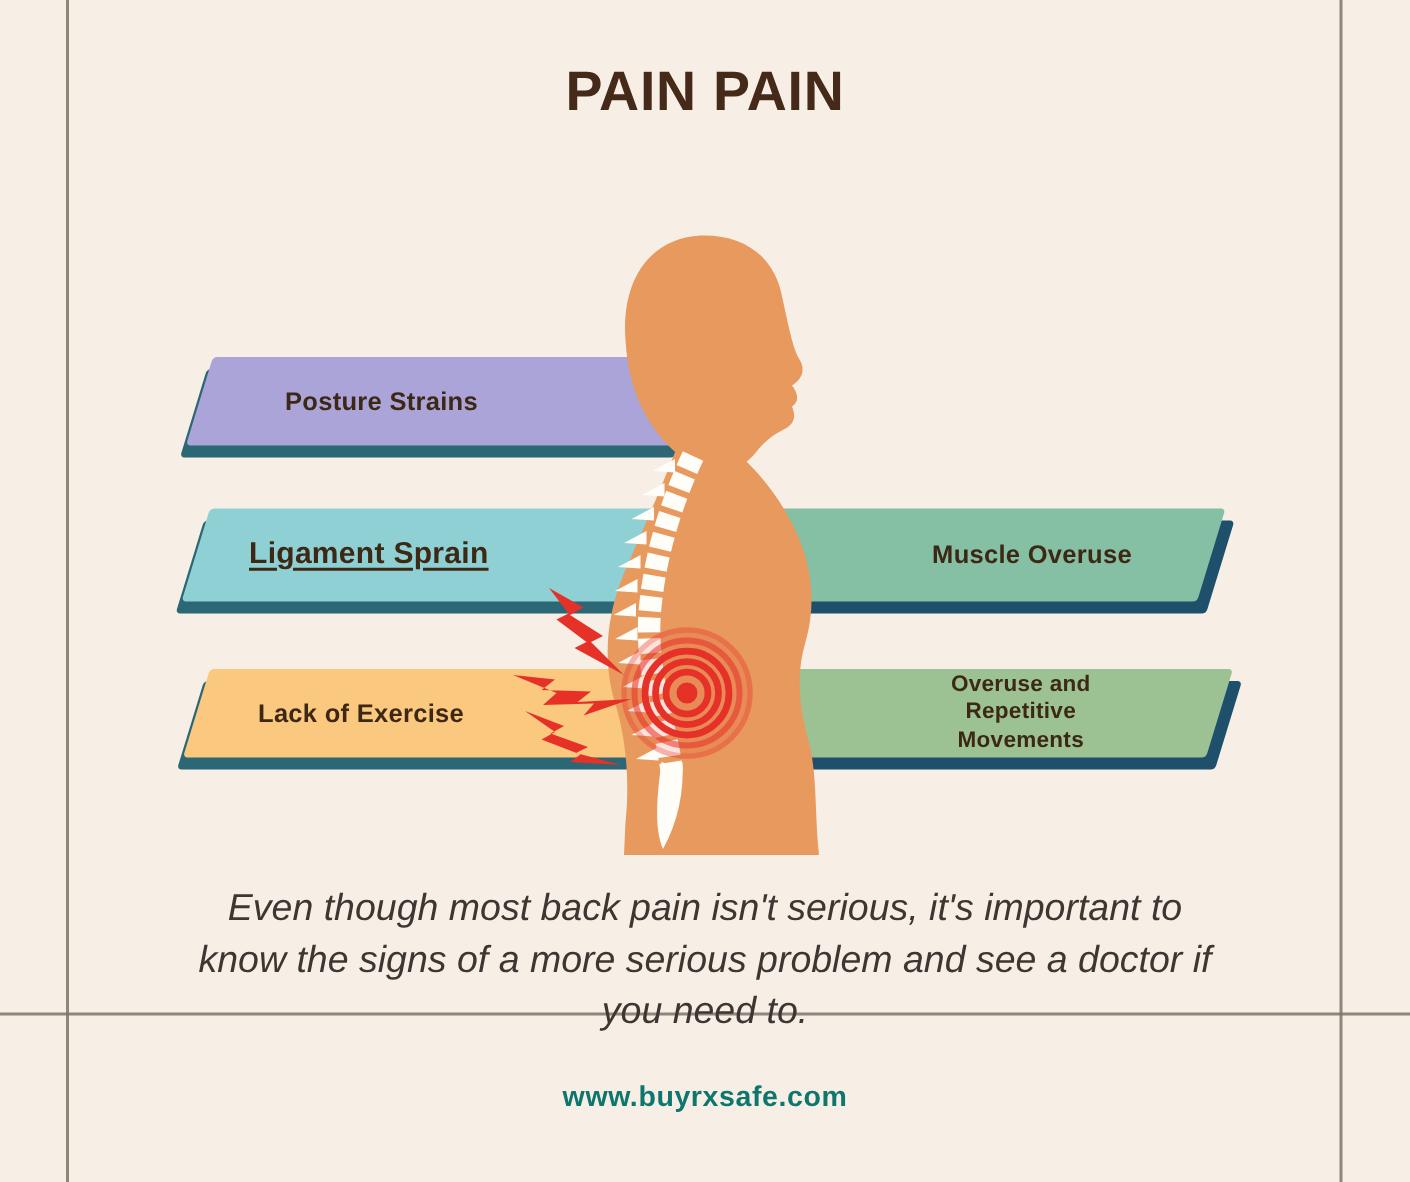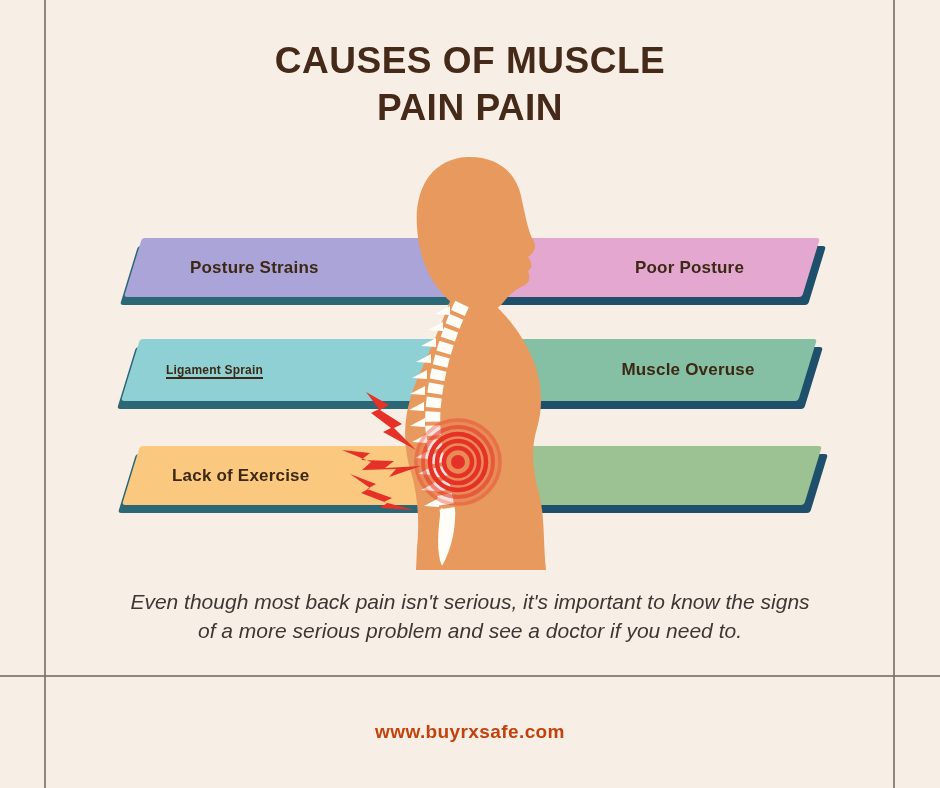--- a/index.html
+++ b/index.html
@@ -34,71 +34,65 @@
 
   #b-strains{left:142px;top:238px;width:330px;height:59px;}
   #b-strains .fill{background:#aaa4d8;}
   #b-strains .label{left:48px;}
 
   #b-posture{left:473px;top:238px;width:347px;height:59px;}
   #b-posture .fill{background:#e4a8d0;}
 
   #b-sprain{left:140px;top:339px;width:334px;height:62px;}
   #b-sprain .fill{background:#8fd0d4;}
-  #b-sprain .label{left:26px;font-size:12px;text-decoration:underline;text-underline-offset:3px;text-decoration-thickness:2px;}
+  #b-sprain .label{left:26px;font-size:20px;text-decoration:underline;text-underline-offset:3px;text-decoration-thickness:2px;}
 
   #b-weakness{left:473px;top:339px;width:344px;height:62px;}
   #b-weakness .fill{background:#85bfa4;}
 
   #b-exercise{left:140px;top:446px;width:334px;height:59px;}
   #b-exercise .fill{background:#fac87e;}
   #b-exercise .label{left:32px;}
 
   #b-overuse{left:473px;top:446px;width:349px;height:59px;}
   #b-overuse .fill{background:#9cc294;}
   #b-overuse .label{left:calc(50% + 33px);width:160px;white-space:normal;text-align:center;font-size:15px;line-height:1.25;}
 
   
   .figure-svg{position:absolute;left:330px;top:148px;width:280px;height:432px;}
 
   
   .note{
     position:absolute;top:588px;left:120px;width:700px;text-align:center;
-    font-style:italic;font-size:21px;color:#3c3733;line-height:1.38;
+    font-style:italic;font-size:25px;color:#3c3733;line-height:1.38;
   }
   .website{
     position:absolute;top:721px;left:0;right:0;text-align:center;
-    font-weight:bold;font-size:19px;color:#c2410c;letter-spacing:.4px;
+    font-weight:bold;font-size:19px;color:#0f766e;letter-spacing:.4px;
   }
 </style>
 </head>
 <body>
 
 <div class="canvas">
 
   <div class="vline left"></div>
   <div class="vline right"></div>
   <div class="hline"></div>
 
   <div class="title">
-    <div>CAUSES OF MUSCLE</div>
     <div>PAIN PAIN</div>
   </div>
 
   <div class="banner side-left" id="b-strains">
     <div class="shape shadow"></div>
     <div class="shape fill"></div>
     <span class="label">Posture Strains</span>
   </div>
 
-  <div class="banner side-right" id="b-posture">
-    <div class="shape shadow"></div>
-    <div class="shape fill"></div>
-    <span class="label">Poor Posture</span>
-  </div>
 
   <div class="banner side-left" id="b-sprain">
     <div class="shape shadow"></div>
     <div class="shape fill"></div>
     <span class="label">Ligament Sprain</span>
   </div>
 
   <div class="banner side-right" id="b-weakness">
     <div class="shape shadow"></div>
     <div class="shape fill"></div>
@@ -107,20 +101,21 @@
 
   <div class="banner side-left" id="b-exercise">
     <div class="shape shadow"></div>
     <div class="shape fill"></div>
     <span class="label">Lack of Exercise</span>
   </div>
 
   <div class="banner side-right" id="b-overuse">
     <div class="shape shadow"></div>
     <div class="shape fill"></div>
+    <span class="label">Overuse and Repetitive Movements</span>
   </div>
 
   <svg class="figure-svg" viewBox="330 148 280 432" aria-hidden="true">
 
     <path fill="#e8995e" d="
       M452,296
       C444,318 431,348 416,382
       C403,414 402,444 411,472
       C417,492 420,520 417,548
       L416,570 L546,570

